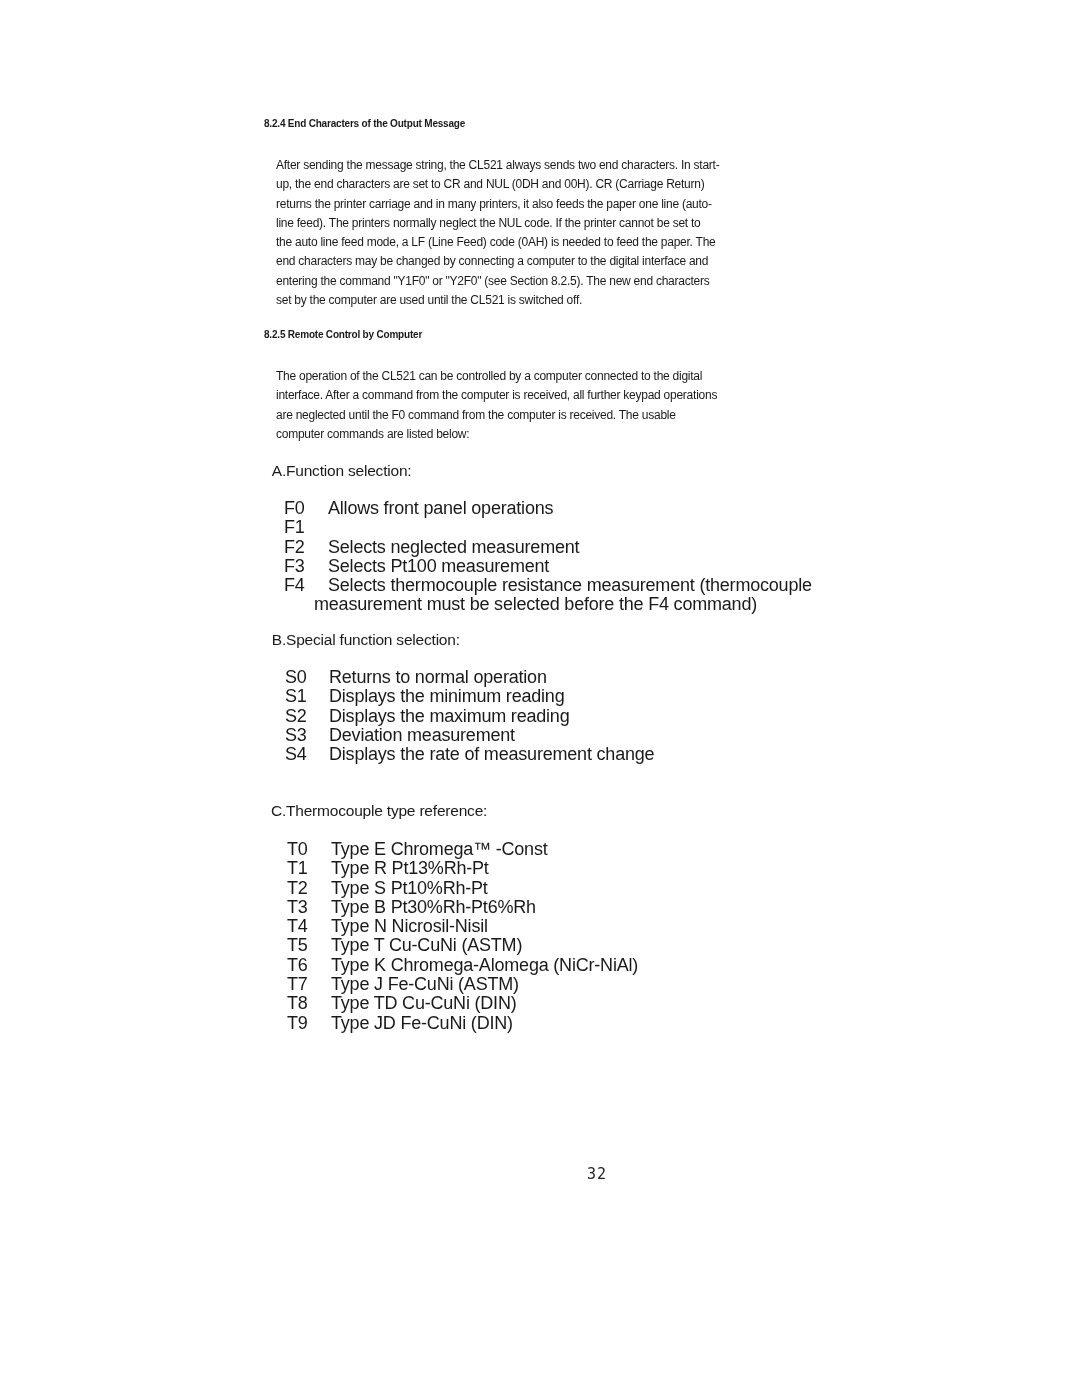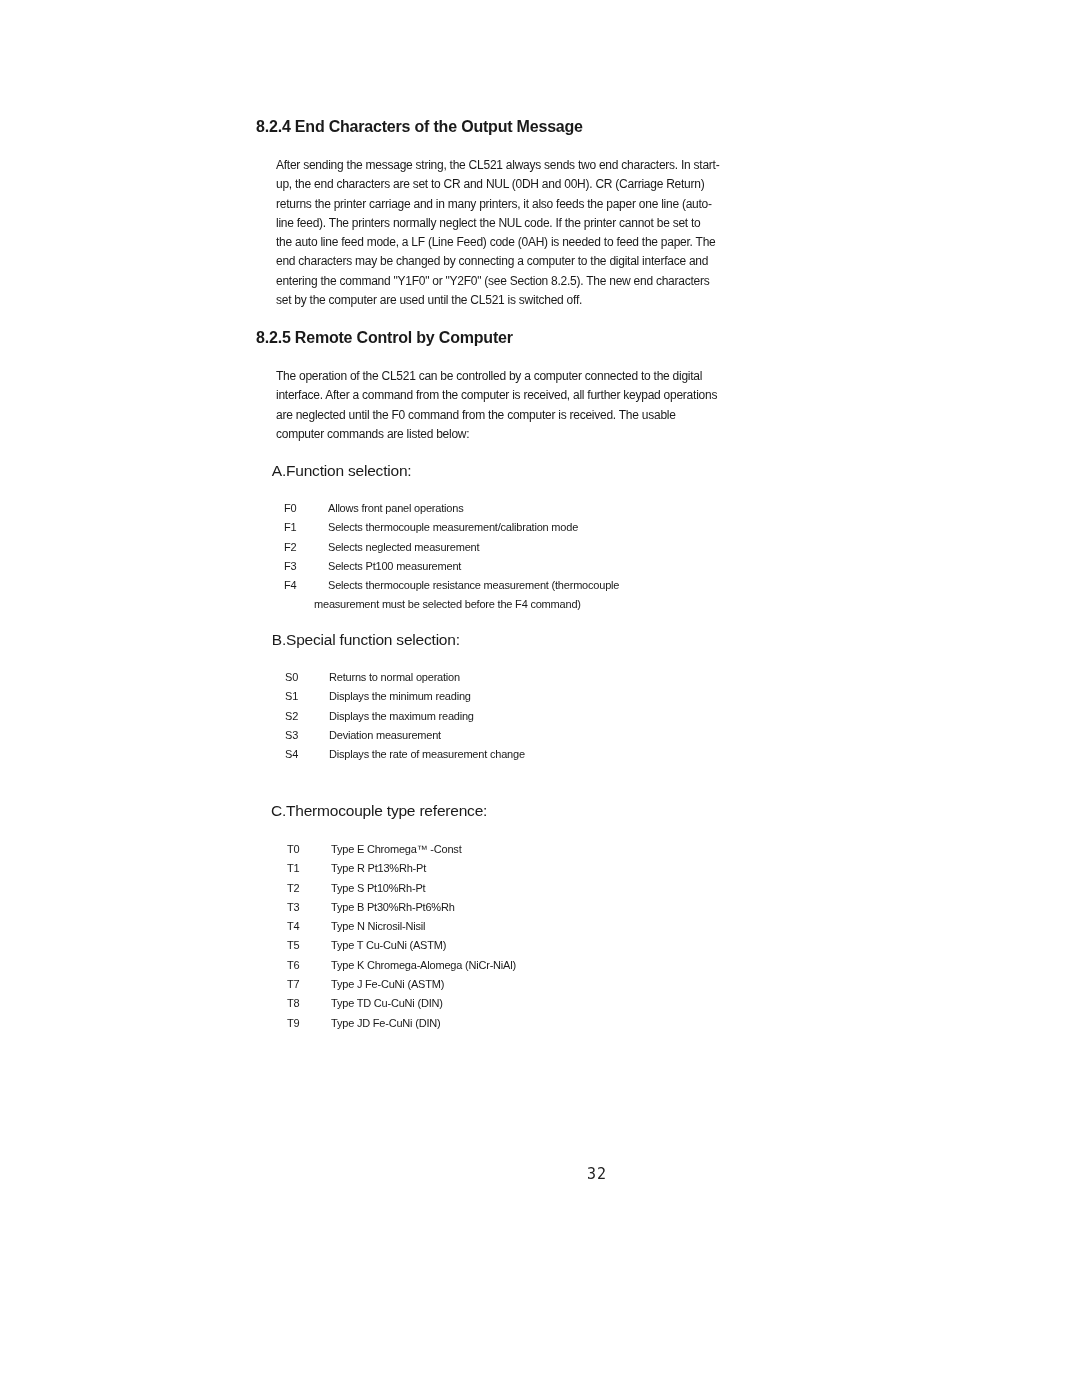--- a/index.html
+++ b/index.html
@@ -1,24 +1,24 @@
 <!DOCTYPE html>
 <html><head>
   <meta charset="utf-8">
   <style>
     html, body { margin: 0; padding: 0; background: #ffffff; }
     body { width: 1080px; height: 1397px; position: relative; overflow: hidden;
            font-family: "Liberation Sans", "DejaVu Sans", sans-serif; color: #1a1a1a; }
     .page { position: absolute; left: 256px; top: 0; width: 690px; }
-    .h { position: absolute; left: 0; font-weight: bold; font-size: 16px; letter-spacing: -0.2px; white-space: nowrap; }
+    .h { position: absolute; left: 8px; font-weight: bold; font-size: 10px; letter-spacing: -0.2px; white-space: nowrap; }
     .para { position: absolute; left: 0; font-size: 12px; line-height: 19.3px; letter-spacing: -0.25px; width: 690px; margin-left: 20px; }
     .para .ln { display: block; white-space: nowrap; }
     .sub { position: absolute; left: 0; font-size: 15.5px; white-space: nowrap; letter-spacing: -0.2px; text-align: right; }
     .sub .letter { display: inline-block; width: 30px; }
-    .list { position: absolute; font-size: 11px; line-height: 19.3px; letter-spacing: -0.2px; }
+    .list { position: absolute; font-size: 18px; line-height: 19.3px; letter-spacing: -0.2px; }
     .list .row { display: flex; white-space: nowrap; }
     .list .code { display: inline-block; width: 30px; }
     .list .txt { display: inline-block; margin-left: 14px; }
     .list .cont { padding-left: 30px; white-space: nowrap; }
     .pagenum { position: absolute; left: 587px; top: 1165px; font-family: "DejaVu Sans Mono", monospace; font-size: 15px; letter-spacing: 1px; color: #222; }
   </style>
 </head>
 <body>
 
 <div class="page">
@@ -46,21 +46,20 @@
   <div class="sub" style="top:462px;">
     <span class="letter">A.</span><span>Function selection:</span>
   </div>
   <div class="list" style="top:499px; left:28px;">
     <div class="row">
         <span class="code">F0</span>
         <span class="txt">Allows front panel operations</span>
       </div>
     <div class="row">
         <span class="code">F1</span>
-        <span class="txt">Selects thermocouple measurement/calibration mode</span>
       </div>
     <div class="row">
         <span class="code">F2</span>
         <span class="txt">Selects neglected measurement</span>
       </div>
     <div class="row">
         <span class="code">F3</span>
         <span class="txt">Selects Pt100 measurement</span>
       </div>
     <div class="row">

